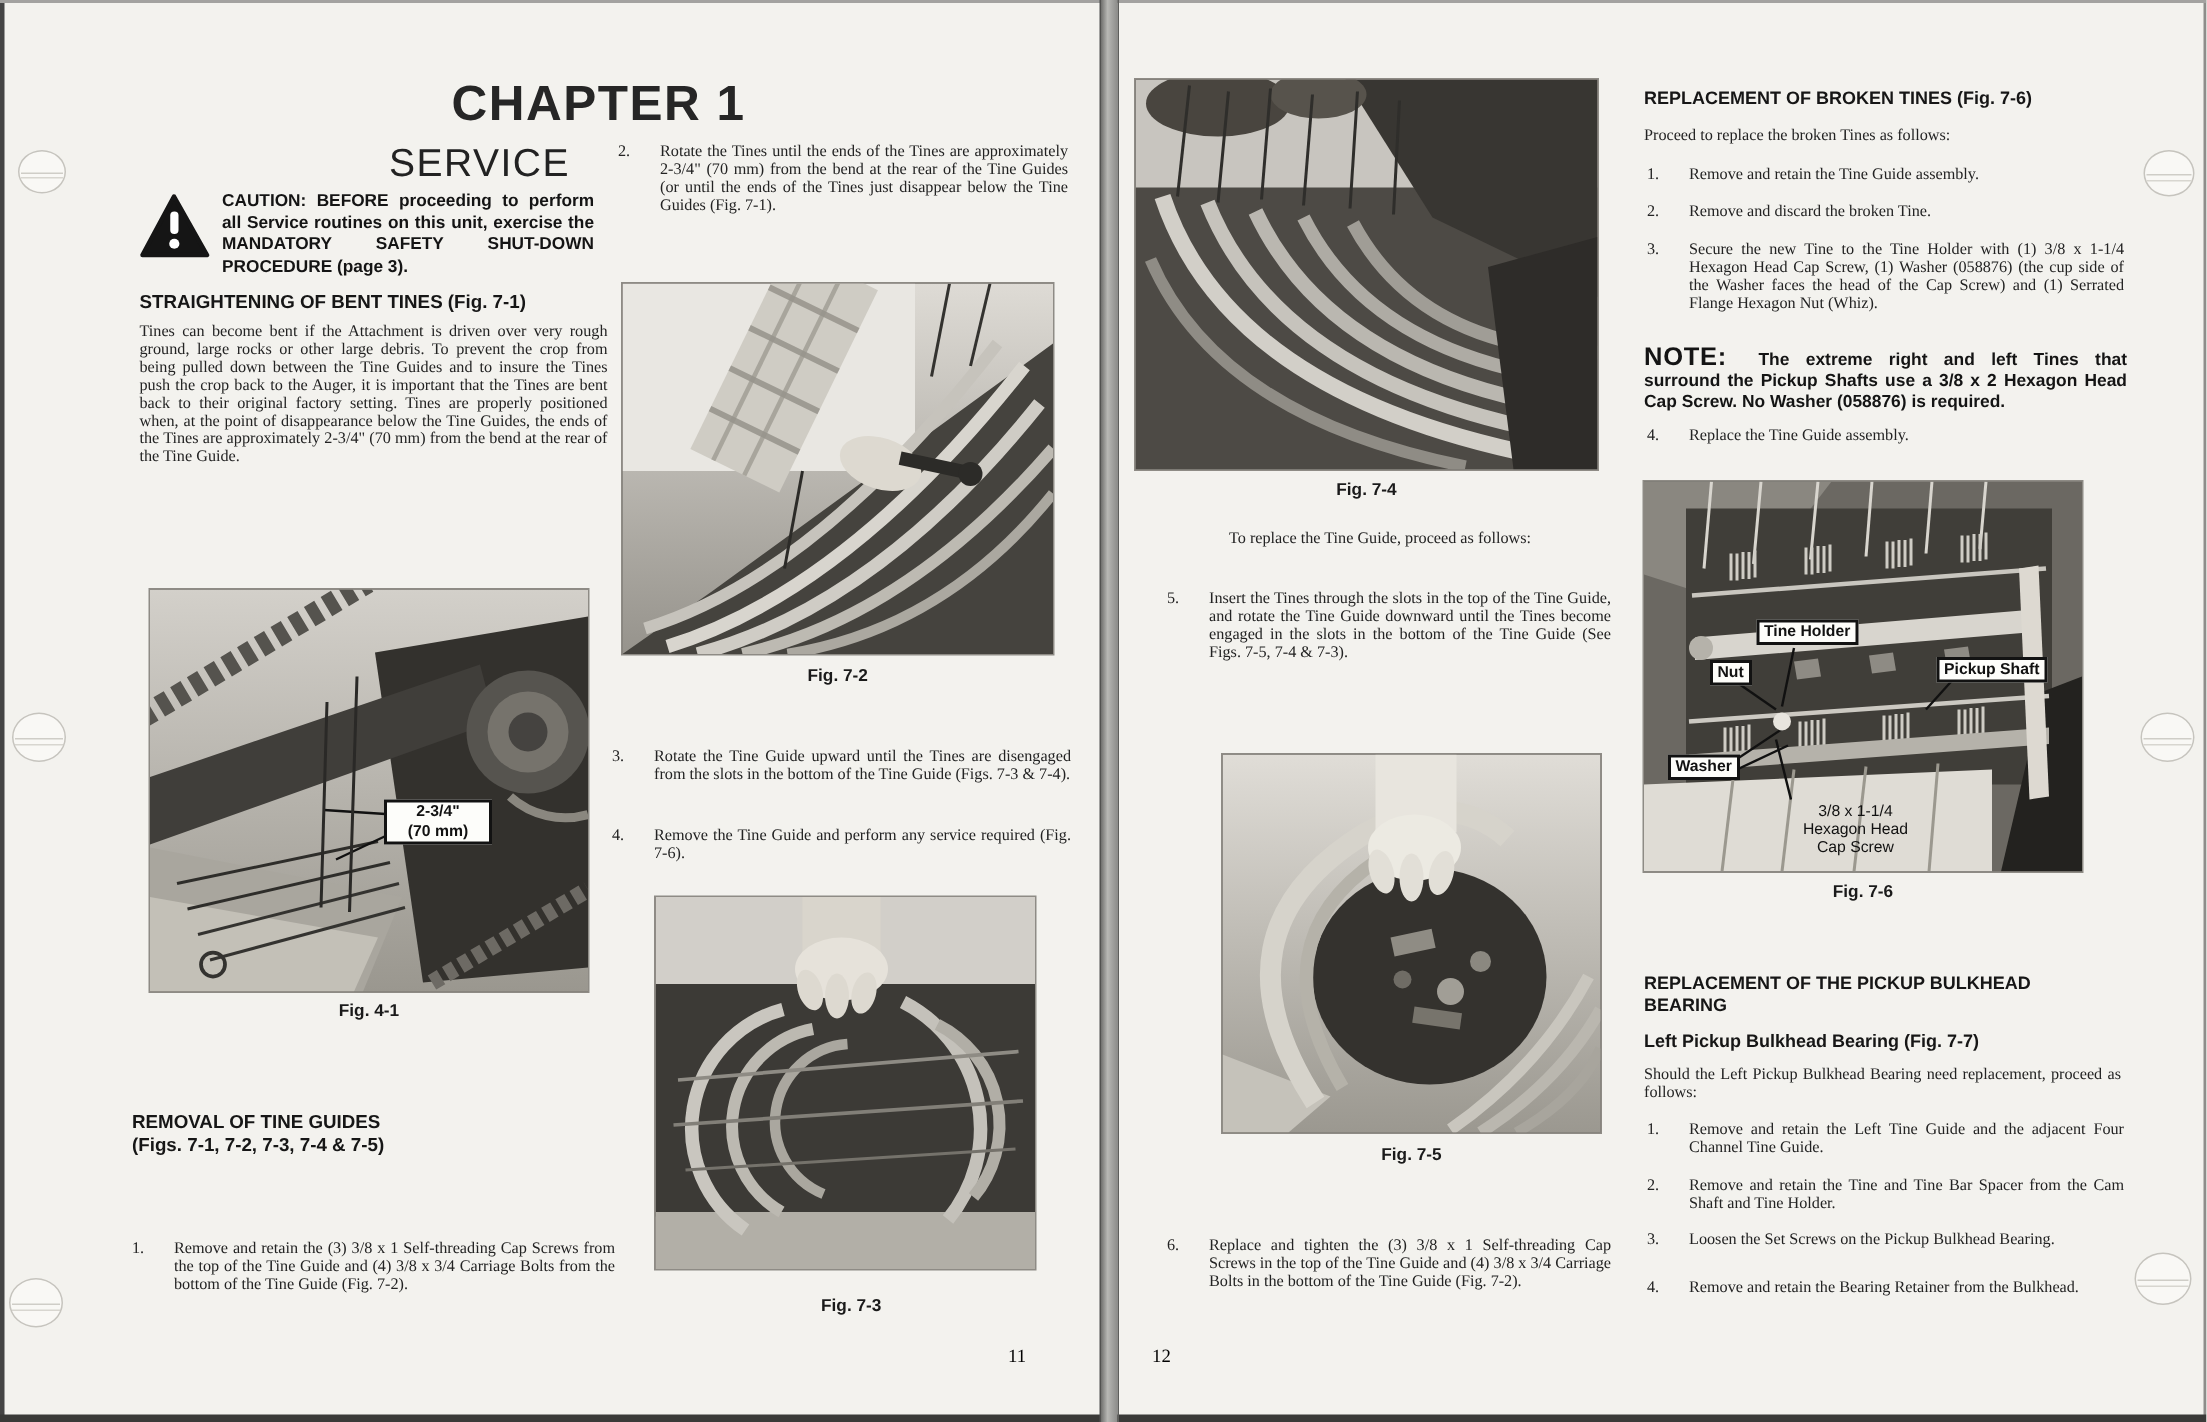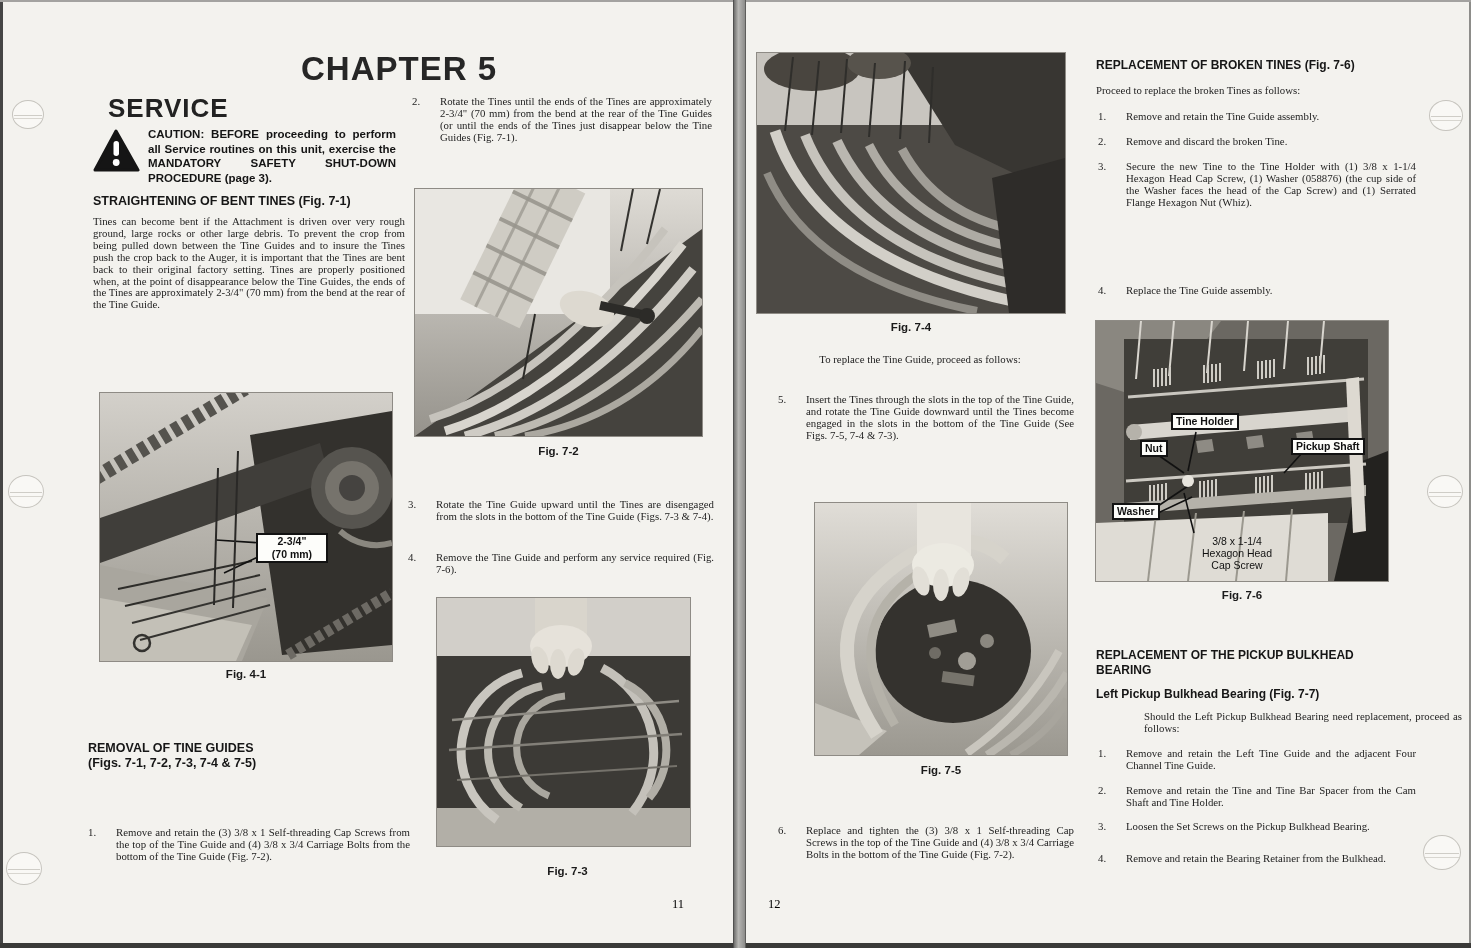--- a/index.html
+++ b/index.html
@@ -18,21 +18,21 @@
     position:absolute; left:733px; width:11px; top:0; bottom:0;
     background:linear-gradient(90deg,#6f6f6d,#b7b7b4 40%,#8c8c8a);
     border-left:1px solid #515150; border-right:1px solid #5e5e5c;
   }
   .punch { position:absolute; border:1px solid #c6c4be; border-radius:50%; background:#f9f8f5; }
   .punch::after { content:""; position:absolute; left:1px; right:1px; top:52%; border-top:1px solid #cfcdc7; }
   .punch::before{ content:""; position:absolute; left:1px; right:1px; top:64%; border-top:1px solid #d8d6d0; }
 
   
   .chapter  { font-weight:bold; font-size:33px; letter-spacing:1px; text-align:center; color:#262626; }
-  .section  { font-weight:bold; font-size:26px; letter-spacing:1px; text-align:left; color:#222; }
+  .section  { font-weight:normal; font-size:26px; letter-spacing:1px; text-align:right; color:#222; }
   .h1 { font-weight:bold; font-size:12.5px; line-height:15px; color:#161616; }
   .h2 { font-weight:bold; font-size:12px;   line-height:15px; color:#161616; }
   .serif { font-family:"Liberation Serif", serif; font-size:10.8px; line-height:11.9px; color:#232323; text-align:justify; }
   .caution {
     position:absolute; font-weight:bold; font-size:11.5px; line-height:14.5px;
     text-align:justify; color:#141414;
   }
   .warn-icon { float:left; width:47px; height:43px; margin:2px 8px 0 0; }
   .step { position:absolute; display:flex; }
   .step .n { width:28px; flex:none; }
@@ -63,21 +63,21 @@
   <div class="edge-bottom"></div>
   <div class="gutter"></div>
 
   <div class="punch" style="left:12px;top:100px;width:30px;height:27px"></div>
   <div class="punch" style="left:8px;top:475px;width:34px;height:31px"></div>
   <div class="punch" style="left:6px;top:852px;width:34px;height:31px"></div>
   <div class="punch" style="left:1429px;top:100px;width:32px;height:29px"></div>
   <div class="punch" style="left:1427px;top:475px;width:34px;height:31px"></div>
   <div class="punch" style="left:1423px;top:835px;width:36px;height:33px"></div>
 
-  <div class="abs chapter" style="left:238px;top:50px;width:322px">CHAPTER 5</div>
+  <div class="abs chapter" style="left:238px;top:50px;width:322px">CHAPTER 1</div>
   <div class="abs section" style="left:108px;top:93px;width:272px">SERVICE</div>
 
   <div class="caution" style="left:93px;top:127px;width:303px">
     <span class="warn-icon">
       <svg viewBox="0 0 47 43">
         <polygon points="23,2 45,41 2,41" fill="#151515" stroke="#151515" stroke-width="3" stroke-linejoin="round"></polygon>
         <rect x="20.5" y="12" width="5.5" height="15" rx="2.7" fill="#fff"></rect>
         <circle cx="23.2" cy="33.5" r="3.4" fill="#fff"></circle>
       </svg>
     </span>
@@ -281,20 +281,24 @@
   </div>
   <div class="step serif" style="left:1098px;top:136px;width:318px">
     <span class="n">2.</span>
     <span class="t">Remove and discard the broken Tine.</span>
   </div>
   <div class="step serif" style="left:1098px;top:161px;width:318px">
     <span class="n">3.</span>
     <span class="t">Secure the new Tine to the Tine Holder with (1) 3/8 x 1-1/4 Hexagon Head Cap Screw, (1) Washer (058876) (the cup side of the Washer faces the head of the Cap Screw) and (1) Serrated Flange Hexagon Nut (Whiz).</span>
   </div>
 
+  <div class="note" style="left:1096px;top:231px;width:322px">
+    <span class="note-label">NOTE:</span>
+    <span>The extreme right and left Tines that surround the Pickup Shafts use a 3/8 x 2 Hexagon Head Cap Screw. No Washer (058876) is required.</span>
+  </div>
 
   <div class="step serif" style="left:1098px;top:285px;width:318px">
     <span class="n">4.</span>
     <span class="t">Replace the Tine Guide assembly.</span>
   </div>
 
   <div class="photo" style="left:1096px;top:321px;width:292px;height:260px">
     <svg viewBox="0 0 292 260">
       <rect width="292" height="260" fill="#6b6862"></rect>
       <polygon points="0,0 125,0 62,82 0,62" fill="#8a8780"></polygon>
@@ -382,21 +386,21 @@
   <div class="freelabel" style="left:1182px;top:535px;width:110px">
     <span style="display:block">3/8 x 1-1/4</span>
     <span style="display:block">Hexagon Head</span>
     <span style="display:block">Cap Screw</span>
   </div>
   <div class="fig-caption" style="left:1096px;top:589px;width:292px">Fig. 7-6</div>
 
   <div class="abs h2" style="left:1096px;top:648px;width:322px">REPLACEMENT OF THE PICKUP BULKHEAD</div>
   <div class="abs h2" style="left:1096px;top:663px;width:322px">BEARING</div>
   <div class="abs h2" style="left:1096px;top:687px;width:322px">Left Pickup Bulkhead Bearing (Fig. 7-7)</div>
-  <div class="abs serif" style="left:1144px;top:711px;width:318px">Should the Left Pickup Bulkhead Bearing need replacement, proceed as follows:</div>
+  <div class="abs serif" style="left:1096px;top:711px;width:318px">Should the Left Pickup Bulkhead Bearing need replacement, proceed as follows:</div>
 
   <div class="step serif" style="left:1098px;top:748px;width:318px">
     <span class="n">1.</span>
     <span class="t">Remove and retain the Left Tine Guide and the adjacent Four Channel Tine Guide.</span>
   </div>
   <div class="step serif" style="left:1098px;top:785px;width:318px">
     <span class="n">2.</span>
     <span class="t">Remove and retain the Tine and Tine Bar Spacer from the Cam Shaft and Tine Holder.</span>
   </div>
   <div class="step serif" style="left:1098px;top:821px;width:318px">

